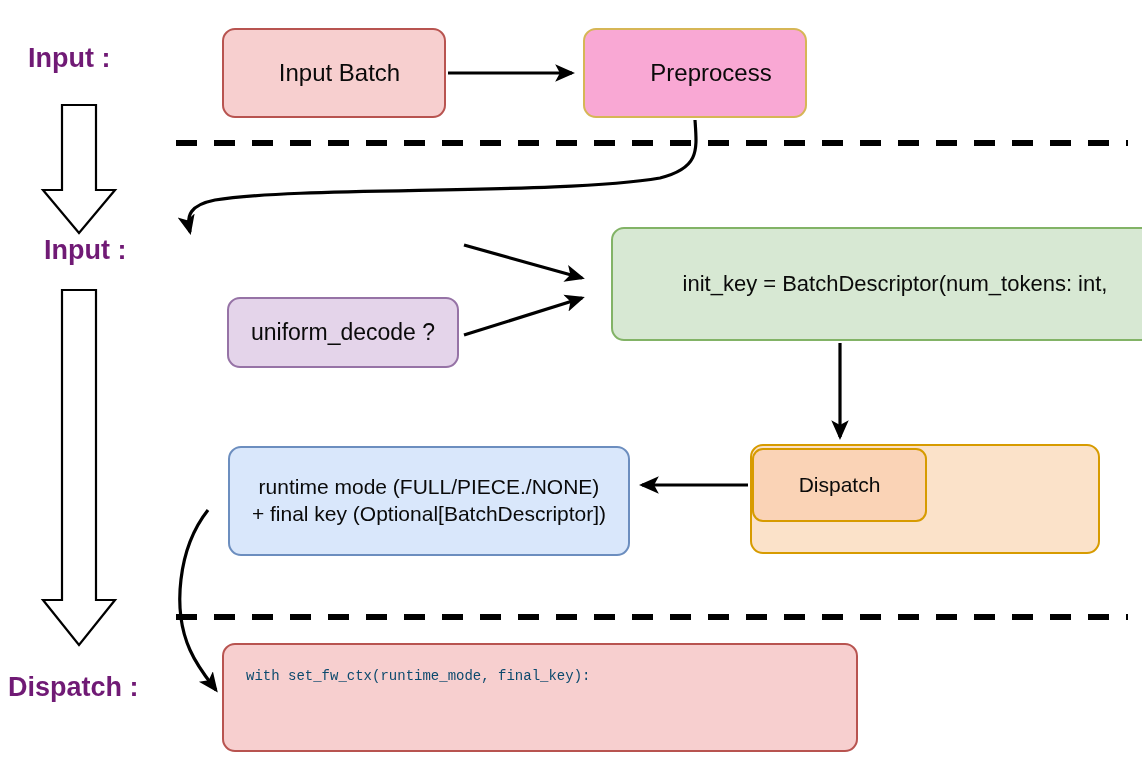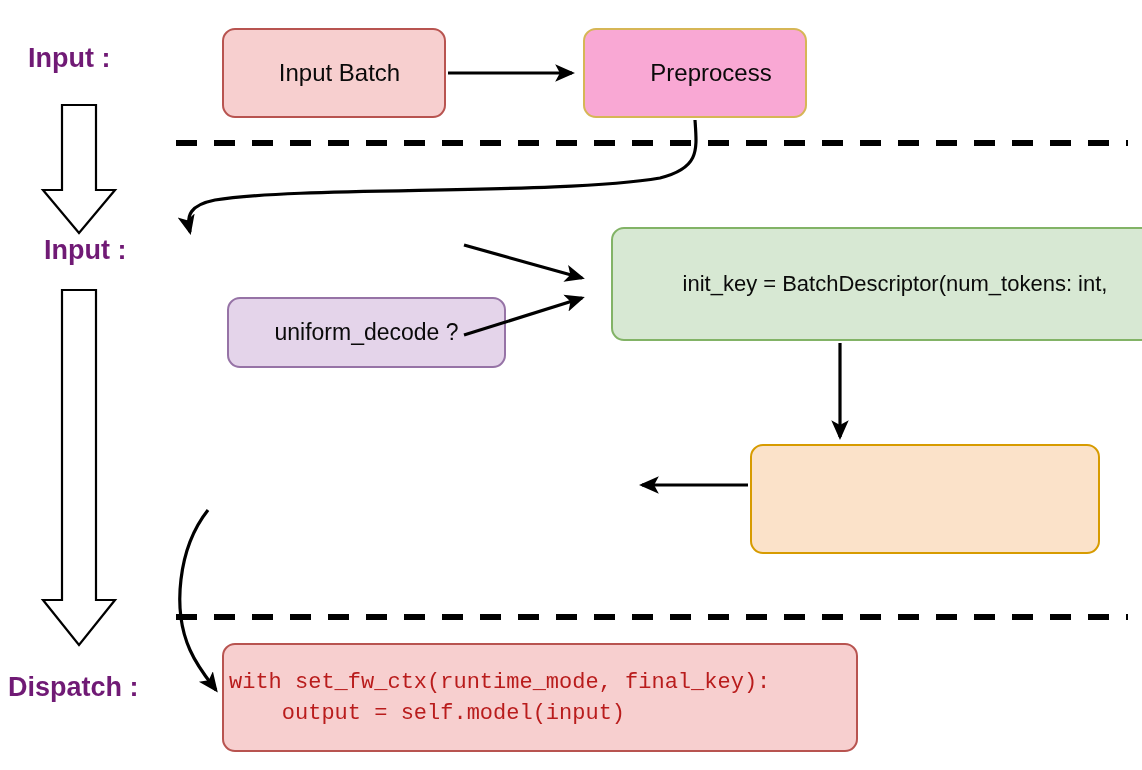--- a/index.html
+++ b/index.html
@@ -65,26 +65,26 @@
   .node-orange-outer {
     background: #fbe2c9;
     border-color: #d79b00;
   }
   .node-orange-inner {
     background: #fad3b6;
     border-color: #d79b00;
   }
   .code-box {
     font-family: "Liberation Mono", monospace;
-    font-size: 22px;
-    color: #b91c1c;
+    font-size: 14px;
+    color: #0c4a6e;
     white-space: pre;
     text-align: left;
     justify-content: flex-start;
-    padding-left: 5px;
+    padding-left: 22px;
     line-height: 1.42;
   }
   svg.overlay {
     position: absolute;
     left: 0;
     top: 0;
     width: 1142px;
     height: 770px;
     pointer-events: none;
     overflow: visible;
@@ -106,36 +106,42 @@
 
   <div class="node node-pink" style="left:222px; top:28px; width:224px; height:90px; font-size:24px;">
     <span>Input Batch</span>
   </div>
 
   <div class="node node-yellow" style="left:583px; top:28px; width:224px; height:90px; font-size:24px;">
     <span>Preprocess</span>
   </div>
 
 
-  <div class="node node-purple" style="left:227px; top:297px; width:279px; height:71px; font-size:23px;">
+  <div class="node node-purple" style="left:227px; top:297px; width:232px; height:71px; font-size:23px;">
     <span>uniform_decode ?</span>
   </div>
 
   <div class="node node-green two-line" style="left:590px; top:227px; width:568px; height:114px; font-size:22px;margin-left:21px;">
     <span>init_key = BatchDescriptor(num_tokens: int,</span>
   </div>
 
+  <div class="node node-blue two-line" style="left:228px; top:446px; width:402px; height:110px; font-size:21px;">
+    <span>runtime mode (FULL/PIECE./NONE)</span>
+    <span>+ final key (Optional[BatchDescriptor])</span>
+  </div>
 
   <div class="node node-orange-outer two-line" style="left:750px; top:444px; width:350px; height:110px; font-size:24px; justify-content:center; padding-left:160px; box-sizing:border-box;">
   </div>
 
+  <div class="node node-orange-inner" style="left:752px; top:448px; width:175px; height:74px; font-size:21px; border-radius:11px;">
+    <span>Dispatch</span>
+  </div>
 
   <div class="node node-pink code-box two-line" style="left:222px; top:643px; width:636px; height:109px; align-items:flex-start; padding-top:22px;">
     <span>with set_fw_ctx(runtime_mode, final_key):</span>
-    <span>    output = self.model(input)</span>
   </div>
 
   <svg class="overlay" viewBox="0 0 1142 770" xmlns="http://www.w3.org/2000/svg">
     <defs>
       <marker id="arrowhead" viewBox="0 0 10 10" refX="8.5" refY="5" markerWidth="6.2" markerHeight="6.2" orient="auto-start-reverse">
         <path d="M 0 0.6 L 10 5 L 0 9.4 L 2.4 5 Z" fill="#000000"></path>
       </marker>
     </defs>
 
     <line x1="176" y1="143" x2="1128" y2="143" stroke="#000000" stroke-width="6" stroke-dasharray="21 17"></line>

